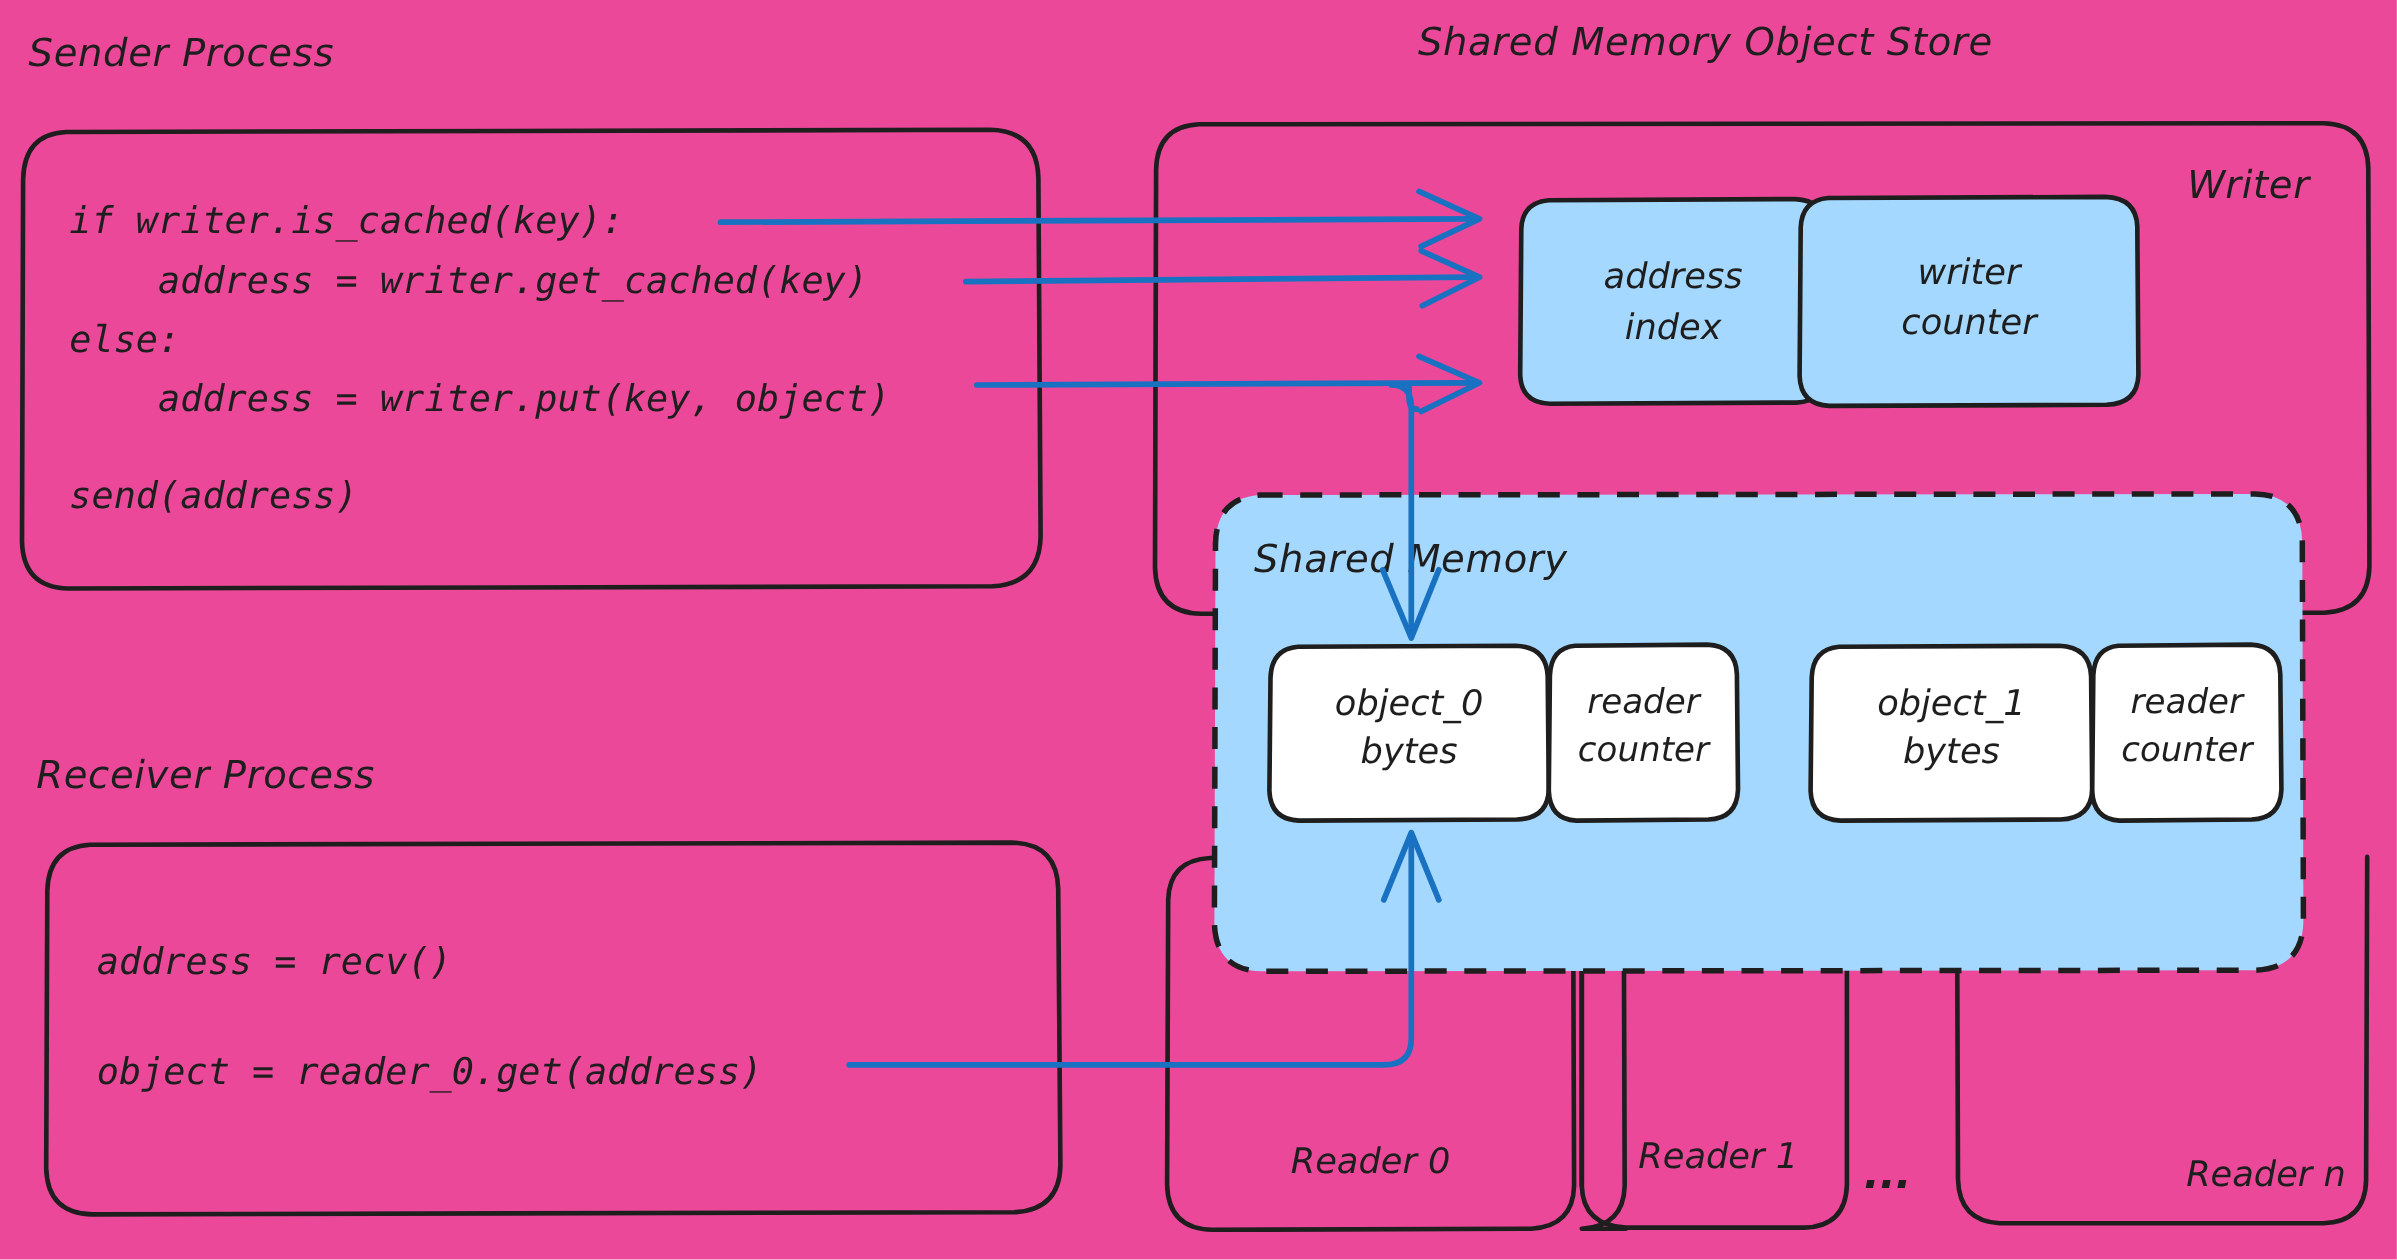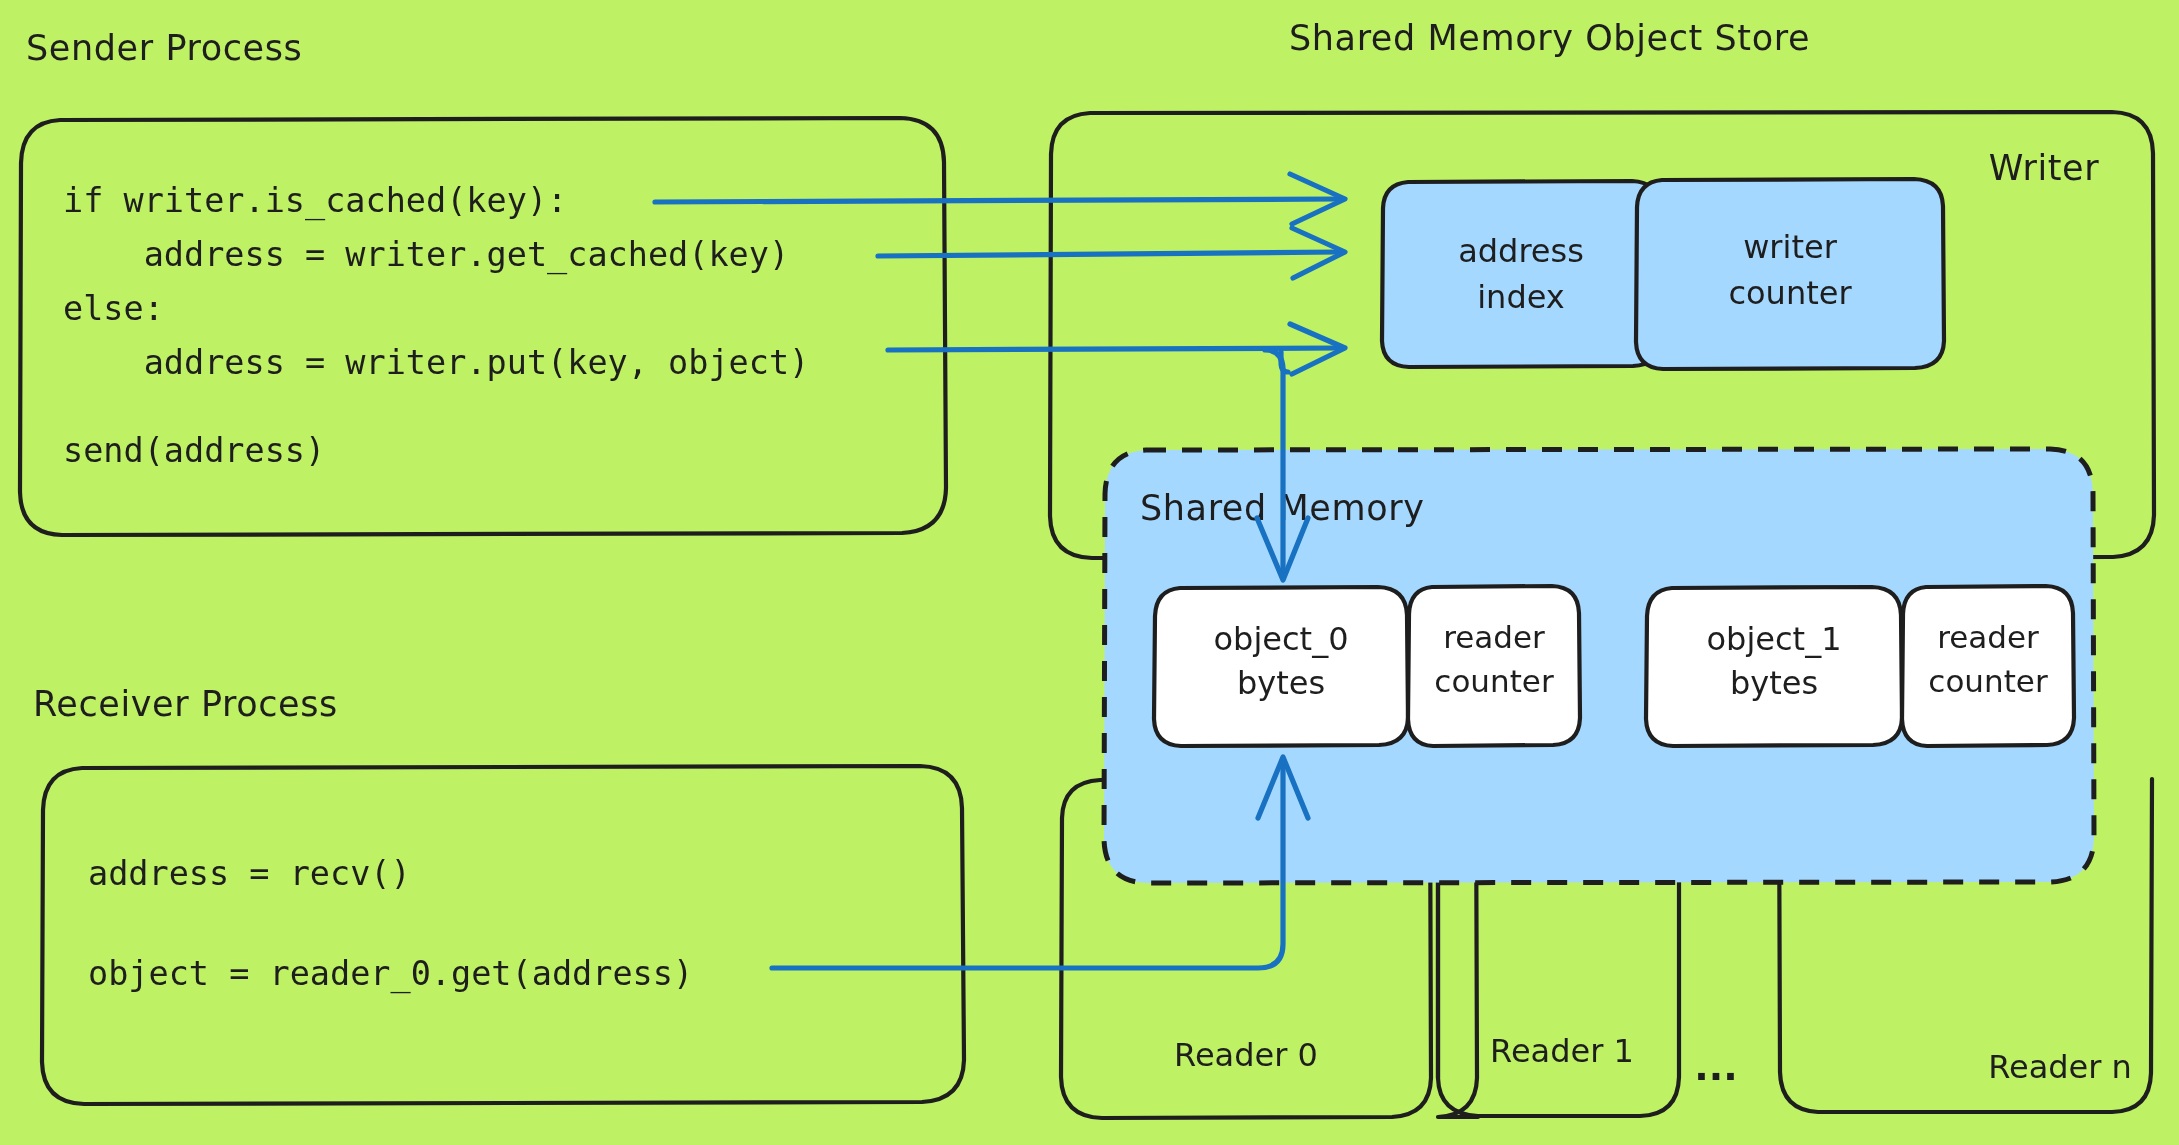--- a/index.html
+++ b/index.html
@@ -7,22 +7,23 @@
     padding: 0;
     background: #ffffff;
   }
   body {
     font-family: "DejaVu Sans", sans-serif;
   }
   #stage {
     position: relative;
     width: 2179px;
     height: 1145px;
-    background: #bef264;
+    background: #ec4899;
     overflow: hidden;
+    font-style: italic;
   }
   svg#canvas {
     position: absolute;
     top: 0; left: 0;
     width: 2179px;
     height: 1145px;
   }
   
   .rough-box {
     fill: none;

